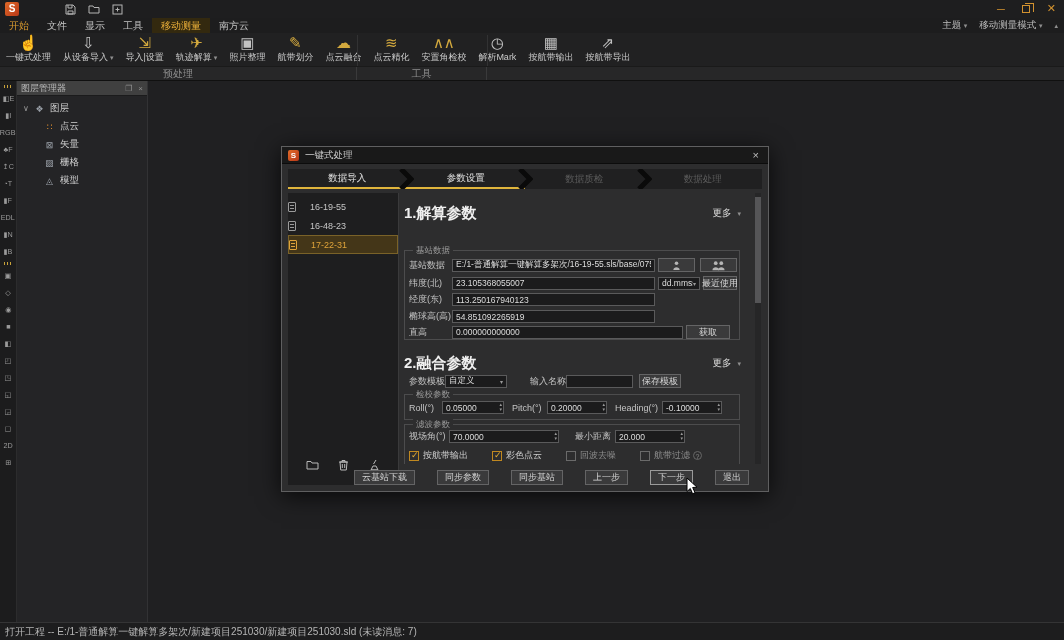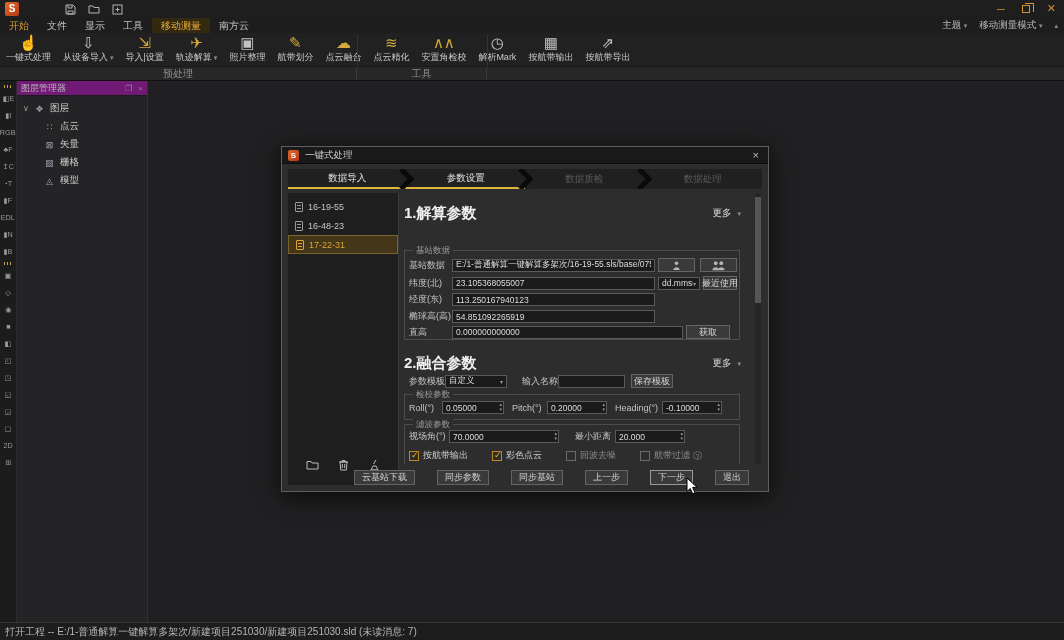--- a/index.html
+++ b/index.html
@@ -34,21 +34,21 @@
   .rib-groupbar{position:absolute;left:0;top:33px;width:1064px;height:14px;background:#272728;border-top:1px solid #1a1a1a;display:flex}
   .rib-group-label{font-size:10px;color:#8d8d8d;text-align:center;line-height:13px;border-right:1px solid #3a3a3b}
 
   
   .lstrip{position:absolute;left:0;top:81px;width:17px;bottom:18px;background:#1c1c1d;border-right:1px solid #2c2c2d;display:flex;flex-direction:column;align-items:center;padding-top:2px}
   .lstrip .handle{width:9px;height:3px;margin:2px 0;background:repeating-linear-gradient(90deg,#c8a23a 0 1px,transparent 1px 3px)}
   .lstrip .sic{font-size:8px;color:#9a9a9a;height:17px;line-height:17px;white-space:nowrap;transform:scale(.9)}
 
   
   .lpanel{position:absolute;left:17px;top:81px;width:131px;bottom:18px;background:#242426;border-right:1px solid #323234}
-  .lpanel-title{height:15px;background:#701a75;border-bottom:1px solid #1b1b1c;display:flex;align-items:center;padding:0 4px;font-size:9px;color:#b8b8b8}
+  .lpanel-title{height:15px;background:#404040;border-bottom:1px solid #1b1b1c;display:flex;align-items:center;padding:0 4px;font-size:9px;color:#b8b8b8}
   .lpanel-title .sp{flex:1}
   .lpanel-title .ti{color:#8f8f8f;font-size:8px;margin-left:6px}
   .tree{padding:6px 0 0 6px;font-size:9.5px}
   .trow{display:flex;align-items:center;height:13px;margin-bottom:5px;color:#d2d2d2}
   .trow .tw{color:#9a9a9a;font-size:8px;width:10px}
   .trow .tico{width:13px;font-size:9px;color:#9aa0a8;text-align:center;margin-right:4px}
   .trow.child{padding-left:20px}
   .tico.orange{color:#e09030}
 
   
@@ -61,21 +61,21 @@
   .dlg-title .dappicon{width:11px;height:11px;background:linear-gradient(135deg,#e06a28,#b83818);border-radius:2px;color:#fff;font-size:8px;font-weight:bold;text-align:center;line-height:11px;margin-right:6px}
   .dlg-title .tt{font-size:9.5px;color:#cfcfcf;flex:1}
   .dlg-title .x{color:#bdbdbd;font-size:11px;padding:0 3px}
 
   .steps{position:absolute;left:6px;top:22px;width:474px;height:20px;background:#0c0c0c;display:flex}
   .step{flex:1;position:relative;background:#202021;display:flex;align-items:center;justify-content:center;font-size:9.5px;color:#5c5c5c}
   .step.done{color:#e4e4e4;border-bottom:2px solid #e0b53c}
   .chev{position:absolute;top:0;width:16px;height:20px;z-index:2}
 
   .flist{position:absolute;left:6px;top:46px;width:111px;bottom:6px;background:#1e1e1f;border-right:1px solid #3a3a3b}
-  .frow{display:flex;align-items:center;height:19px;padding-left:7px;color:#c6c6c6;font-size:9px;gap:5px}
+  .frow{display:flex;align-items:center;height:19px;color:#c6c6c6;font-size:9px;gap:14px}
   .frow .dico{width:8px;height:10px;border:1px solid #9a9a9a;border-radius:1px;position:relative}
   .frow .dico::before{content:"";position:absolute;left:1px;top:2px;width:4px;height:1px;background:#9a9a9a;box-shadow:0 3px 0 #9a9a9a}
   .frow.sel{background:#443618;border:1px solid #7a6228;color:#dfa33a}
   .frow.sel .dico{border-color:#dfa33a}
   .frow.sel .dico::before{background:#dfa33a;box-shadow:0 3px 0 #dfa33a}
   .flist-tools{position:absolute;left:0;bottom:14px;width:100%;display:flex;justify-content:space-around;padding:0 8px}
   .flist-tools svg{display:block}
 
   .params{position:absolute;left:120px;top:45px;width:341px;bottom:27px;overflow:hidden}
   .sechead{position:absolute;left:2px;right:2px;display:flex;align-items:center}
@@ -390,21 +390,21 @@
       <span class="st">2.融合参数</span>
       <span class="more">更多</span>
       <span class="caret">▾</span>
     </div>
     <div class="row" style="left:7px;top:182px;width:330px">
       <span class="lbl" style="width:36px">参数模板</span>
       <div class="selbox" style="width:62px">
           <span class="sv">自定义</span>
           <span class="sc">▾</span>
         </div>
-      <span class="lbl" style="margin-left:15px;width:36px">输入名称</span>
+      <span class="lbl" style="margin-left:23px;width:36px">输入名称</span>
       <span style="width:67px;flex:none"><input class="inp" value="" style=""></span>
       <span class="btn" style="width:42px;margin-left:6px">保存模板</span>
     </div>
 
     <div class="gb" style="top:202px;height:26px">
       <span class="legend">检校参数</span>
       <div class="row" style="left:4px;top:6px;width:330px">
         <span class="lbl" style="width:33px">Roll(°)</span>
         <div class="spin" style="width:62px">
             <span>0.05000</span>

